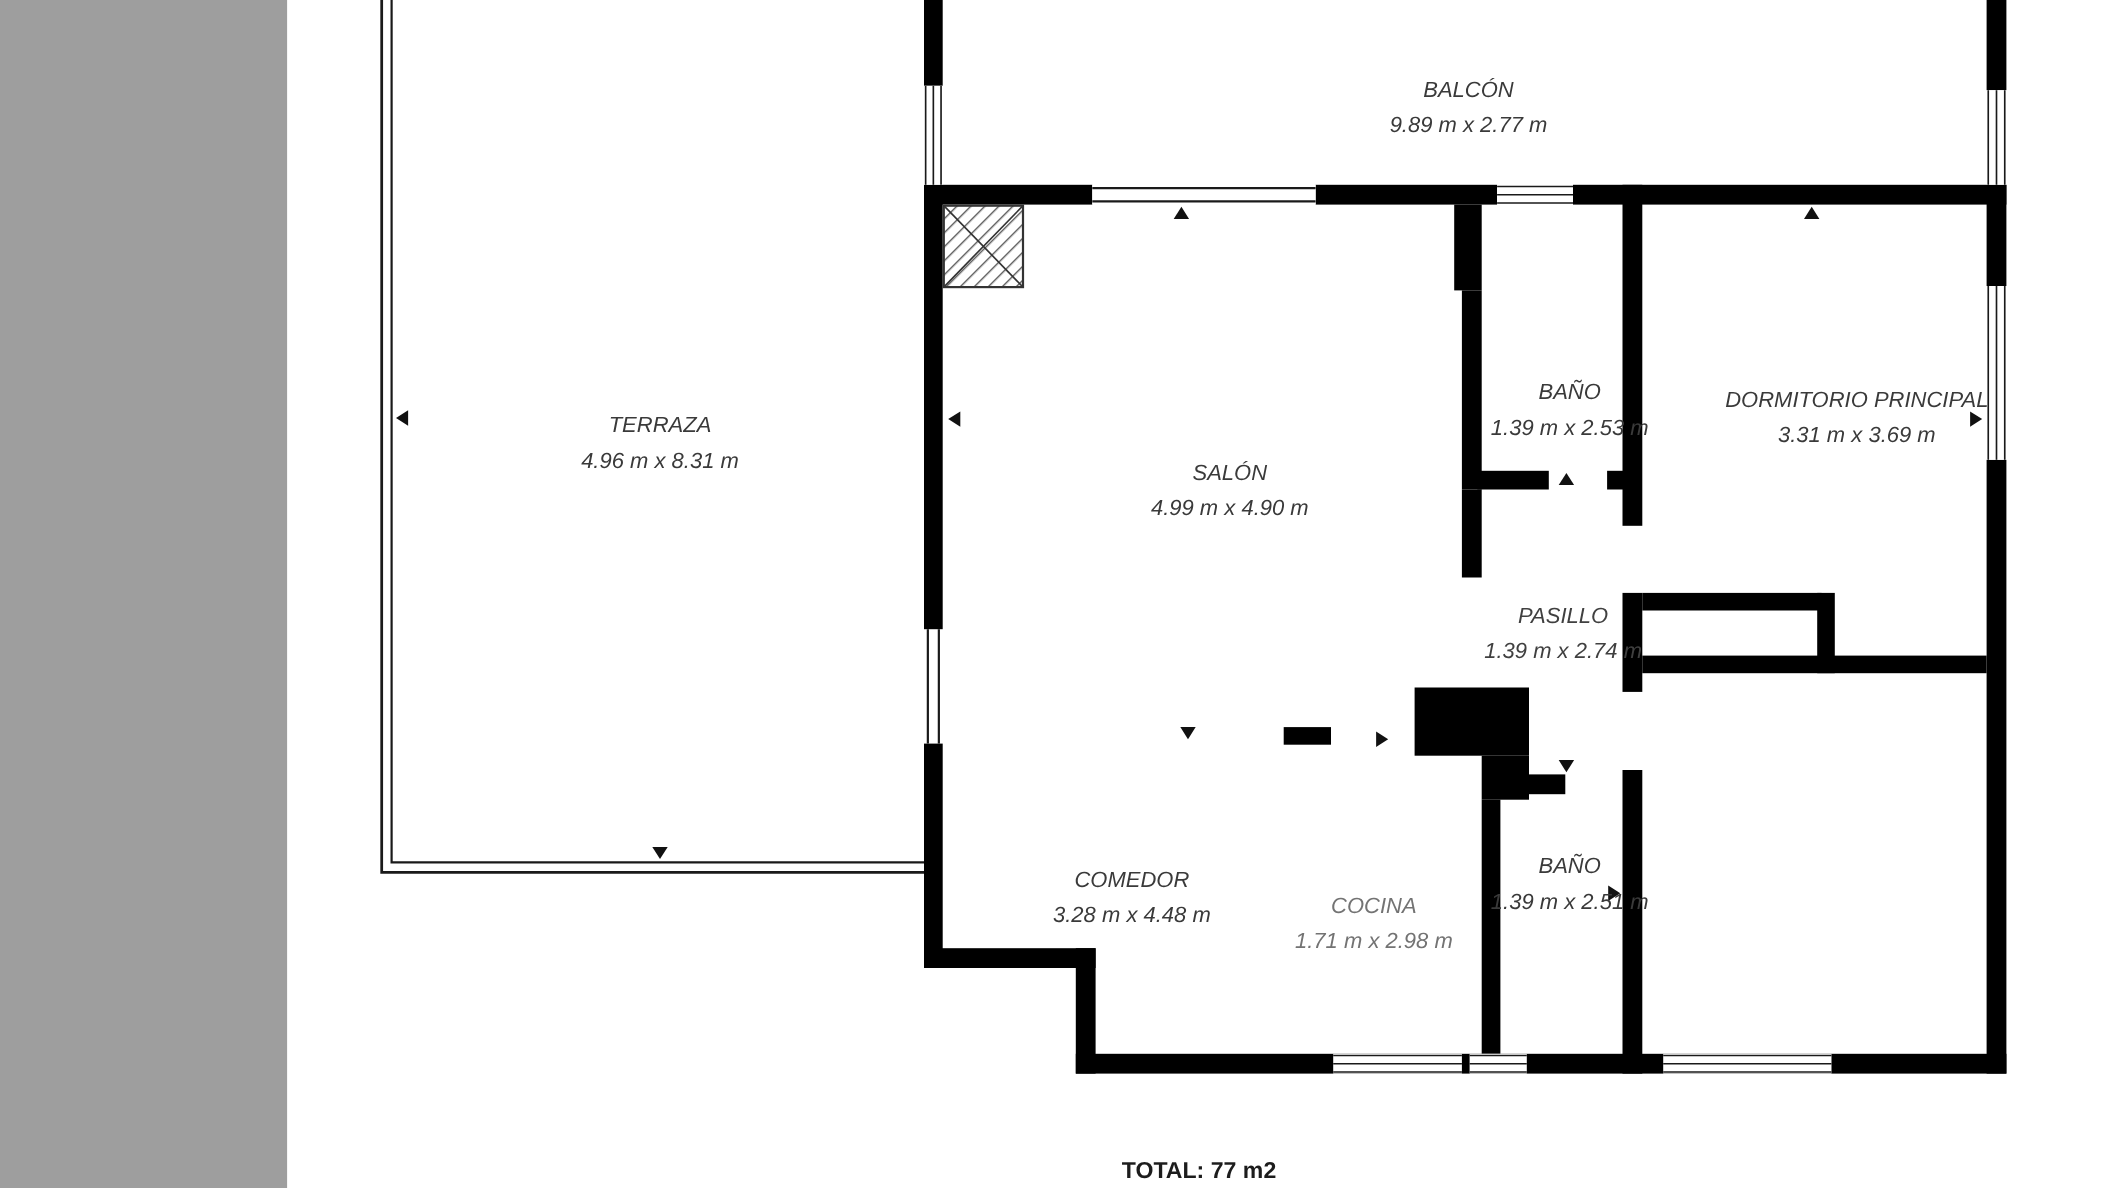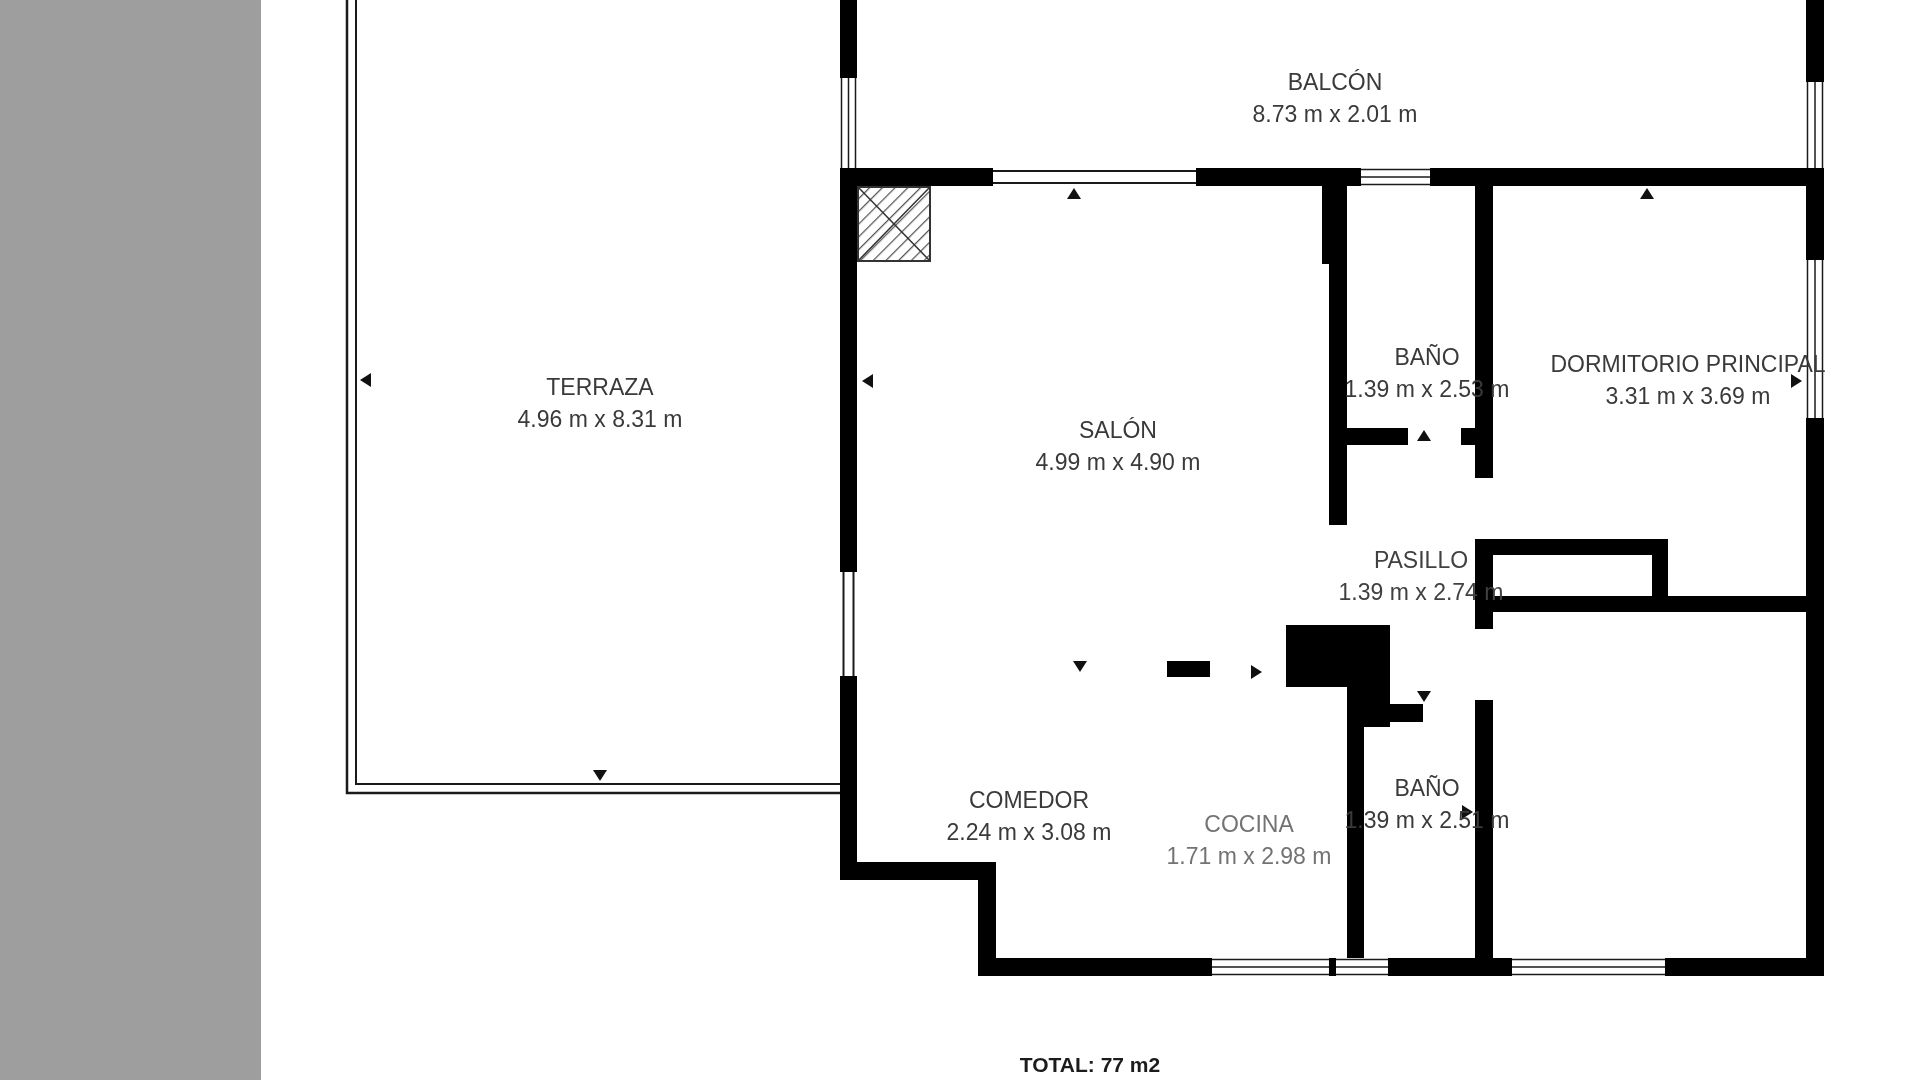--- a/index.html
+++ b/index.html
@@ -4,22 +4,22 @@
 <style>
   html,body{margin:0;padding:0;background:#fff;}
   .stage{
     position:relative;width:1920px;height:1080px;background:#ffffff;
     overflow:hidden;font-family:"Liberation Sans","DejaVu Sans",sans-serif;
   }
   .sidebar{position:absolute;left:0;top:0;width:261px;height:1080px;background:#9e9e9e;}
   #plan-svg{position:absolute;left:0;top:0;}
   .room-label{
     position:absolute;transform:translateX(-50%);
-    text-align:center;color:#3a3a3a;font-size:23px;line-height:32px;
-    white-space:nowrap;z-index:5;
+    text-align:center;color:#3a3a3a;font-size:20px;line-height:32px;
+    white-space:nowrap;z-index:5;font-style:italic;
   }
   .room-name{font-weight:400;}
   .room-dims{font-weight:400;}
   .total-label{
     position:absolute;transform:translateX(-50%);
     color:#1c1c1c;font-size:21px;font-weight:bold;white-space:nowrap;z-index:5;
   }
 </style>
 </head>
 <body>
@@ -163,21 +163,21 @@
       <path d="M1080 672 l-7 -11 h14 Z"></path>
       <path d="M1262 672 l-11 -7 v14 Z"></path>
       <path d="M1424 702 l-7 -11 h14 Z"></path>
       <path d="M1424 430 l-7 11 h14 Z"></path>
       <path d="M1473 812 l-11 -7 v14 Z"></path>
     </g>
   </svg>
 
   <div class="room-label" style="left: 1335px; top: 66px; color: rgb(58, 58, 58);">
     <div class="room-name">BALCÓN</div>
-    <div class="room-dims">8.73 m x 2.01 m</div>
+    <div class="room-dims">9.89 m x 2.77 m</div>
   </div>
 
   <div class="room-label" style="left: 600px; top: 371px; color: rgb(58, 58, 58);">
     <div class="room-name">TERRAZA</div>
     <div class="room-dims">4.96 m x 8.31 m</div>
   </div>
 
   <div class="room-label" style="left: 1098px; top: 414px; color: rgb(58, 58, 58); margin-left: 20px;">
     <div class="room-name">SALÓN</div>
     <div class="room-dims">4.99 m x 4.90 m</div>
@@ -193,21 +193,21 @@
     <div class="room-dims">3.31 m x 3.69 m</div>
   </div>
 
   <div class="room-label" style="left: 1421px; top: 544px; color: #404040;">
     <div class="room-name">PASILLO</div>
     <div class="room-dims">1.39 m x 2.74 m</div>
   </div>
 
   <div class="room-label" style="left: 1029px; top: 784px; color: rgb(58, 58, 58);">
     <div class="room-name">COMEDOR</div>
-    <div class="room-dims">2.24 m x 3.08 m</div>
+    <div class="room-dims">3.28 m x 4.48 m</div>
   </div>
 
   <div class="room-label" style="left: 1249px; top: 808px; color: #737373;">
     <div class="room-name">COCINA</div>
     <div class="room-dims">1.71 m x 2.98 m</div>
   </div>
 
   <div class="room-label" style="left: 1427px; top: 772px; color: rgb(58, 58, 58);">
     <div class="room-name">BAÑO</div>
     <div class="room-dims">1.39 m x 2.51 m</div>

